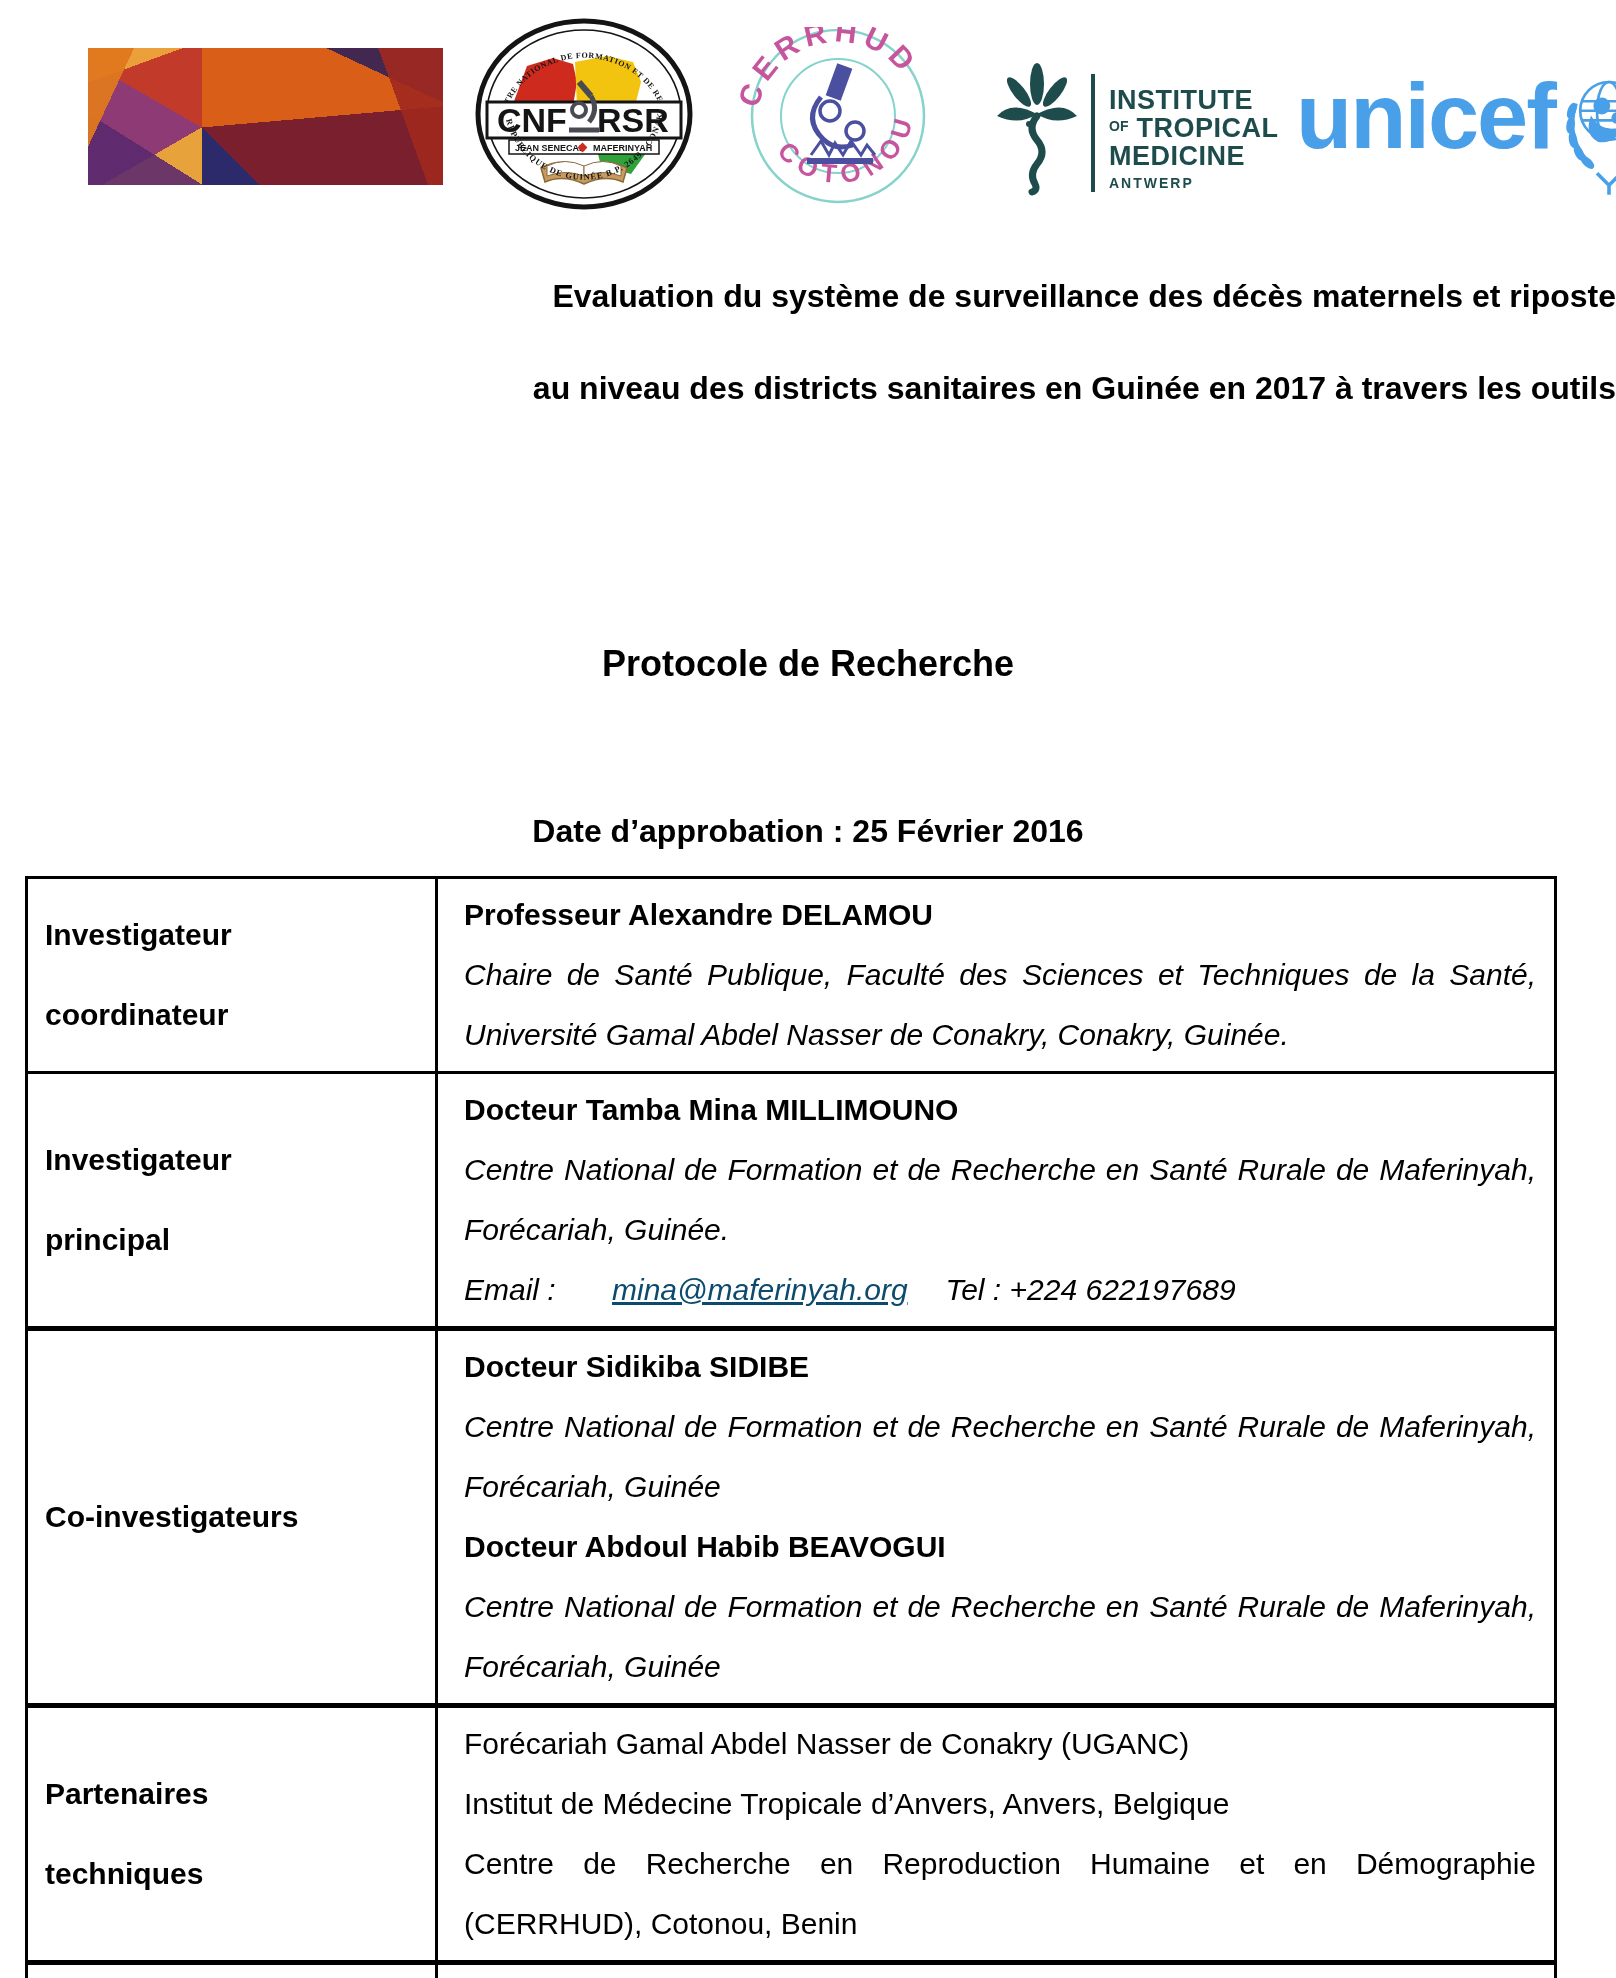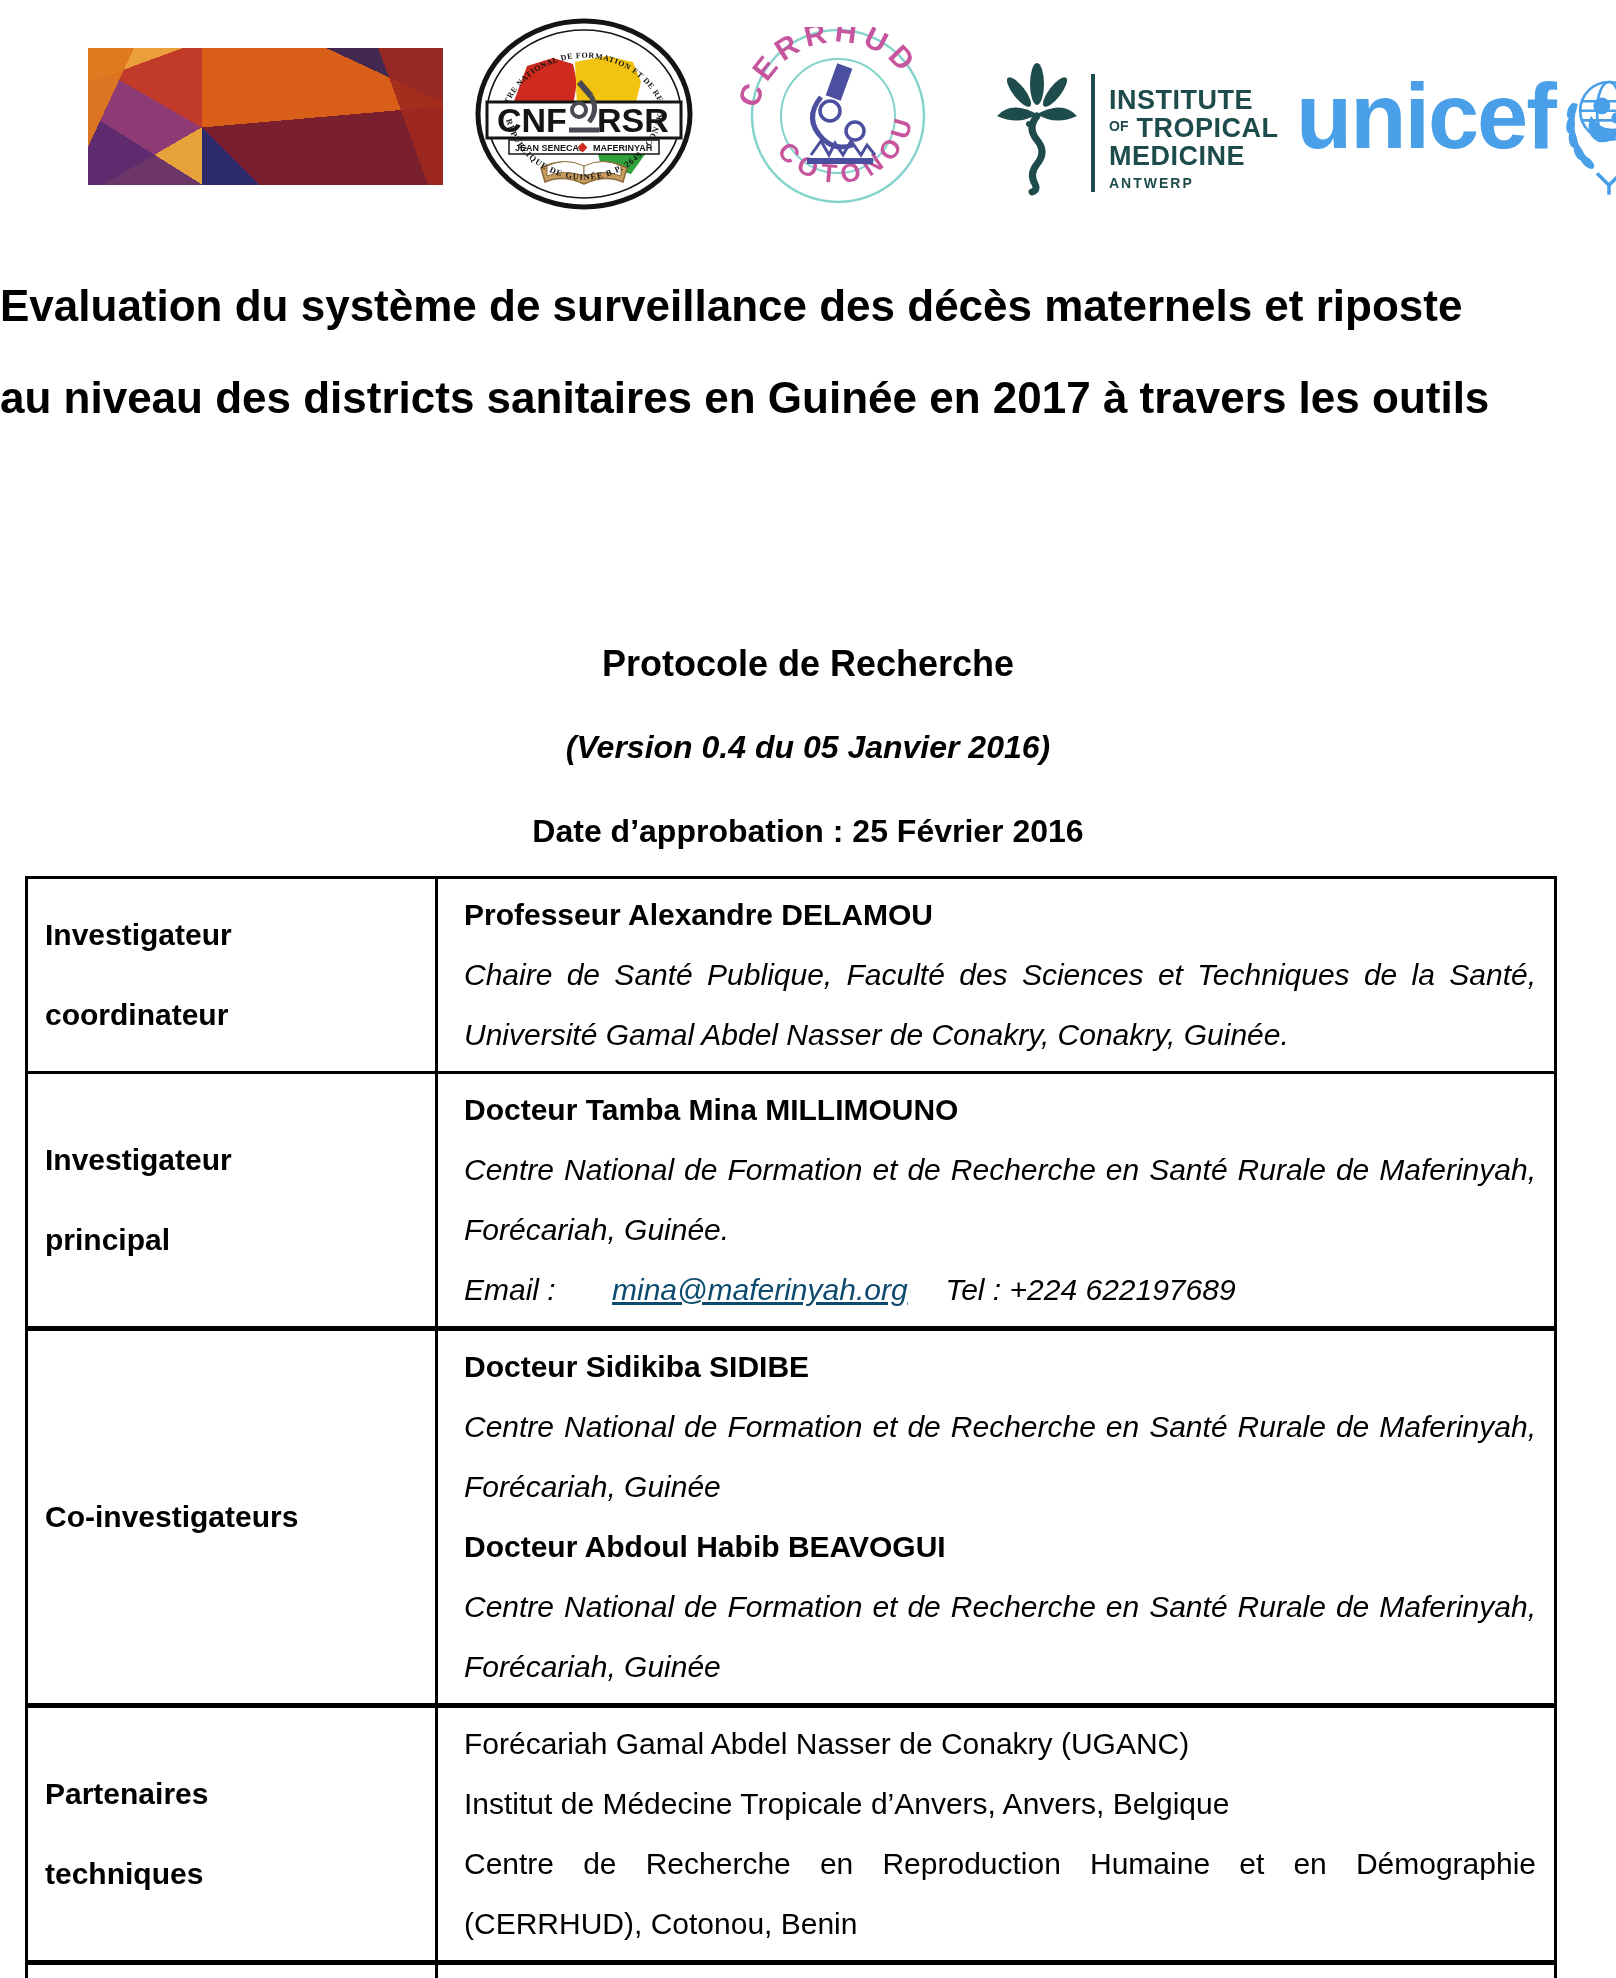--- a/index.html
+++ b/index.html
@@ -28,22 +28,22 @@
   .itm{position:absolute;left:995px;top:62px;display:flex;align-items:flex-start;}
   .itm-divider{width:4px;height:118px;background:#1E4B4B;margin:12px 14px 0 12px;}
   .itm-text{color:#1E4B4B;line-height:1.04;padding-top:24px;}
   .itm-l1{font-size:27px;font-weight:bold;letter-spacing:.5px;}
   .itm-l2{font-size:27px;font-weight:bold;letter-spacing:.5px;}
   .itm-of{font-size:14px;vertical-align:6px;letter-spacing:0;}
   .itm-l4{font-size:14px;font-weight:bold;letter-spacing:2px;margin-top:6px;}
   .unicef{position:absolute;left:1296px;top:70px;display:flex;align-items:flex-start;}
   .unicef-word{color:#4AA0E8;font-size:92px;font-weight:600;letter-spacing:-2px;line-height:1;}
   
-  .title-block{position:absolute;top:260px;left:0;width:1616px;text-align:left;
-    font-size:44px;font-weight:bold;}
+  .title-block{position:absolute;top:250px;left:0;width:1616px;text-align:right;
+    font-size:32px;font-weight:bold;}
   .title-line{line-height:92px;height:92px;}
   .protocole{position:absolute;top:636px;left:0;width:1616px;text-align:center;
     font-size:36px;font-weight:bold;line-height:56px;}
   .version{position:absolute;top:721px;left:0;width:1616px;text-align:center;
     font-size:32px;font-weight:bold;font-style:italic;line-height:52px;}
   .approbation{position:absolute;top:805px;left:0;width:1616px;text-align:center;
     font-size:32px;font-weight:bold;line-height:52px;}
   
   .doc-table{position:absolute;top:876px;left:25px;width:1532px;border-collapse:collapse;table-layout:fixed;}
   .doc-table td{border:3px solid #000;vertical-align:middle;}
@@ -184,21 +184,20 @@
       </svg>
     </div>
   </div>
 
   <div class="title-block">
     <div class="title-line">Evaluation du système de surveillance des décès maternels et riposte</div>
     <div class="title-line">au niveau des districts sanitaires en Guinée en 2017 à travers les outils</div>
   </div>
 
   <div class="protocole">Protocole de Recherche</div>
-  <div class="version">(Version 0.4 du 05 Janvier 2016)</div>
   <div class="approbation">Date d’approbation : 25 Février 2016</div>
 
   <table class="doc-table">
     <tbody>
       <tr class="r1">
         <td class="label-cell">
           <div class="label-line">Investigateur</div>
           <div class="label-line">coordinateur</div>
         </td>
         <td class="content-cell">

